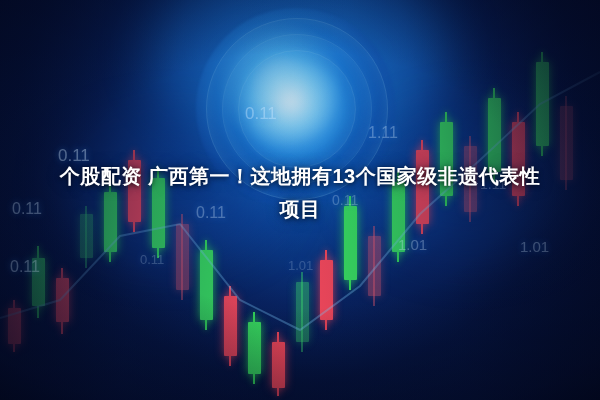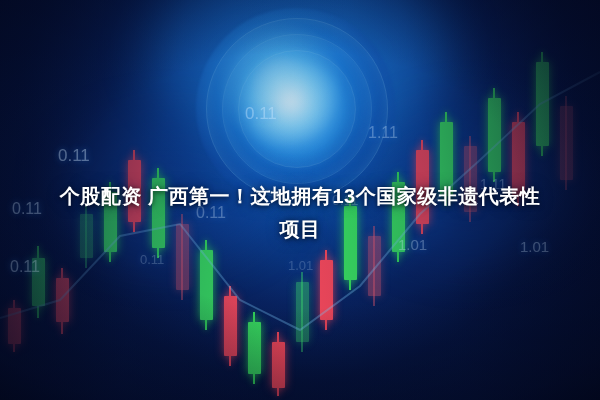--- a/index.html
+++ b/index.html
@@ -125,21 +125,21 @@
   }
 
   
   .title-band {
     position: absolute;
     left: 0;
     right: 0;
     top: 160px;
     height: 86px;
     display: flex;
-    align-items: flex-end;
+    align-items: flex-start;
     justify-content: center;
   }
   .title-text {
     width: 500px;
     text-align: center;
     color: #ffffff;
     font-size: 20px;
     line-height: 33px;
     font-weight: 700;
     letter-spacing: 0.5px;

